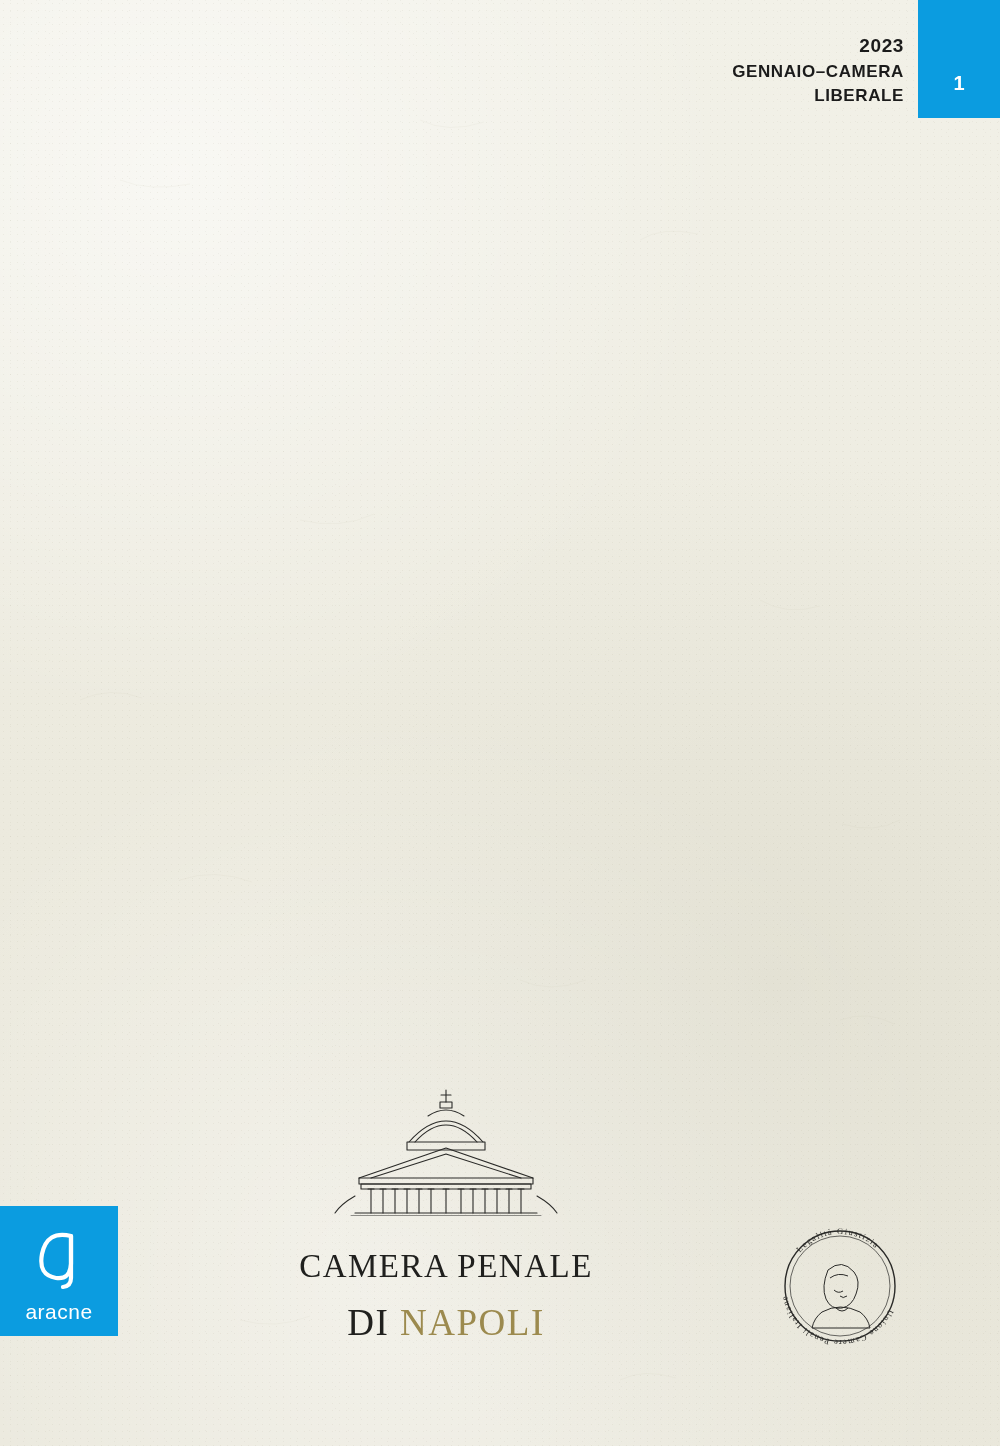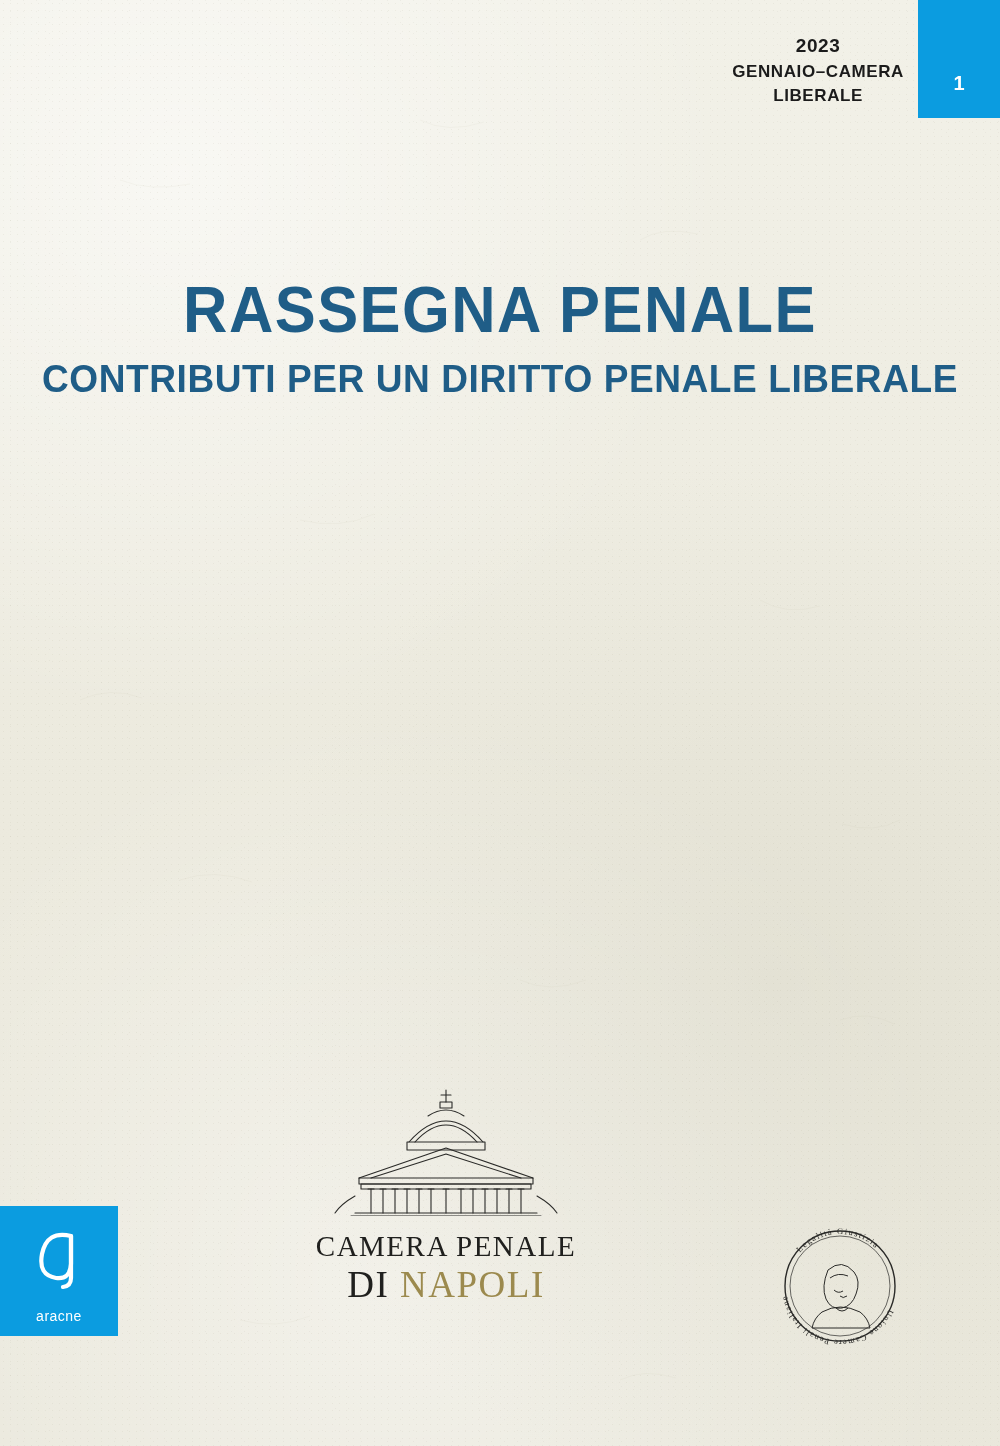--- a/index.html
+++ b/index.html
@@ -45,21 +45,21 @@
 
   
   .issue-block {
     position: absolute;
     top: 0;
     right: 0;
     display: flex;
     align-items: flex-start;
   }
   .issue-meta {
-    text-align: center;
+    text-align: right;
     padding-top: 32px;
     padding-right: 14px;
     font-family: "Liberation Sans", sans-serif;
     font-weight: bold;
     color: #1b1b1b;
     font-size: 17px;
     letter-spacing: 0.6px;
     line-height: 1.45;
     margin-left: 24px;
   }
@@ -112,28 +112,28 @@
   
   .emblem {
     position: absolute;
     left: 296px;
     top: 1086px;
     width: 300px;
     text-align: center;
   }
   .emblem svg { display: block; margin: 0 auto; }
   .emblem-name {
-    margin-top: 14px;
+    margin-top: 32px;
     font-family: "Liberation Serif", serif;
-    font-size: 29px;
+    font-size: 33px;
     letter-spacing: 1.5px;
     color: #20201e;
   }
   .emblem-city {
-    margin-top: 0;
+    margin-top: 16px;
     font-family: "Liberation Serif", serif;
     font-size: 37px;
     letter-spacing: 1.5px;
     color: #20201e;
   }
   .emblem-city .gold {
     color: #9c8a4e;
   }
 
   
@@ -161,21 +161,21 @@
     left: 30px;
     top: 18px;
   }
   .publisher-name {
     position: absolute;
     left: 0;
     right: 0;
     bottom: 12px;
     text-align: center;
     font-family: "Liberation Sans", sans-serif;
-    font-size: 14px;
+    font-size: 21px;
     letter-spacing: 0.5px;
     color: #ffffff;
   }
 </style>
 </head>
 <body>
 
 <div class="cover">
 
   <div class="paper-noise"></div>
@@ -201,24 +201,20 @@
     <div class="issue-meta">
       <div class="year">2023</div>
       <div>GENNAIO–CAMERA</div>
       <div>LIBERALE</div>
     </div>
     <div class="issue-square">
       <div class="issue-number">1</div>
     </div>
   </div>
 
-  <div class="title-wrap">
-    <div class="main-title">RASSEGNA PENALE</div>
-    <div class="sub-title">CONTRIBUTI PER UN DIRITTO PENALE LIBERALE</div>
-  </div>
 
   <div class="emblem">
     <svg width="230" height="130" viewBox="0 0 230 130">
       <g fill="none" stroke="#2a2a28" stroke-width="1.1" stroke-linecap="round" stroke-linejoin="round">
 
         <path d="M115 4 L115 16 M110 9 L120 9"></path>
 
         <path d="M109 16 h12 v6 h-12 z"></path>
 
         <path d="M78 56 q37 -42 74 0"></path>

